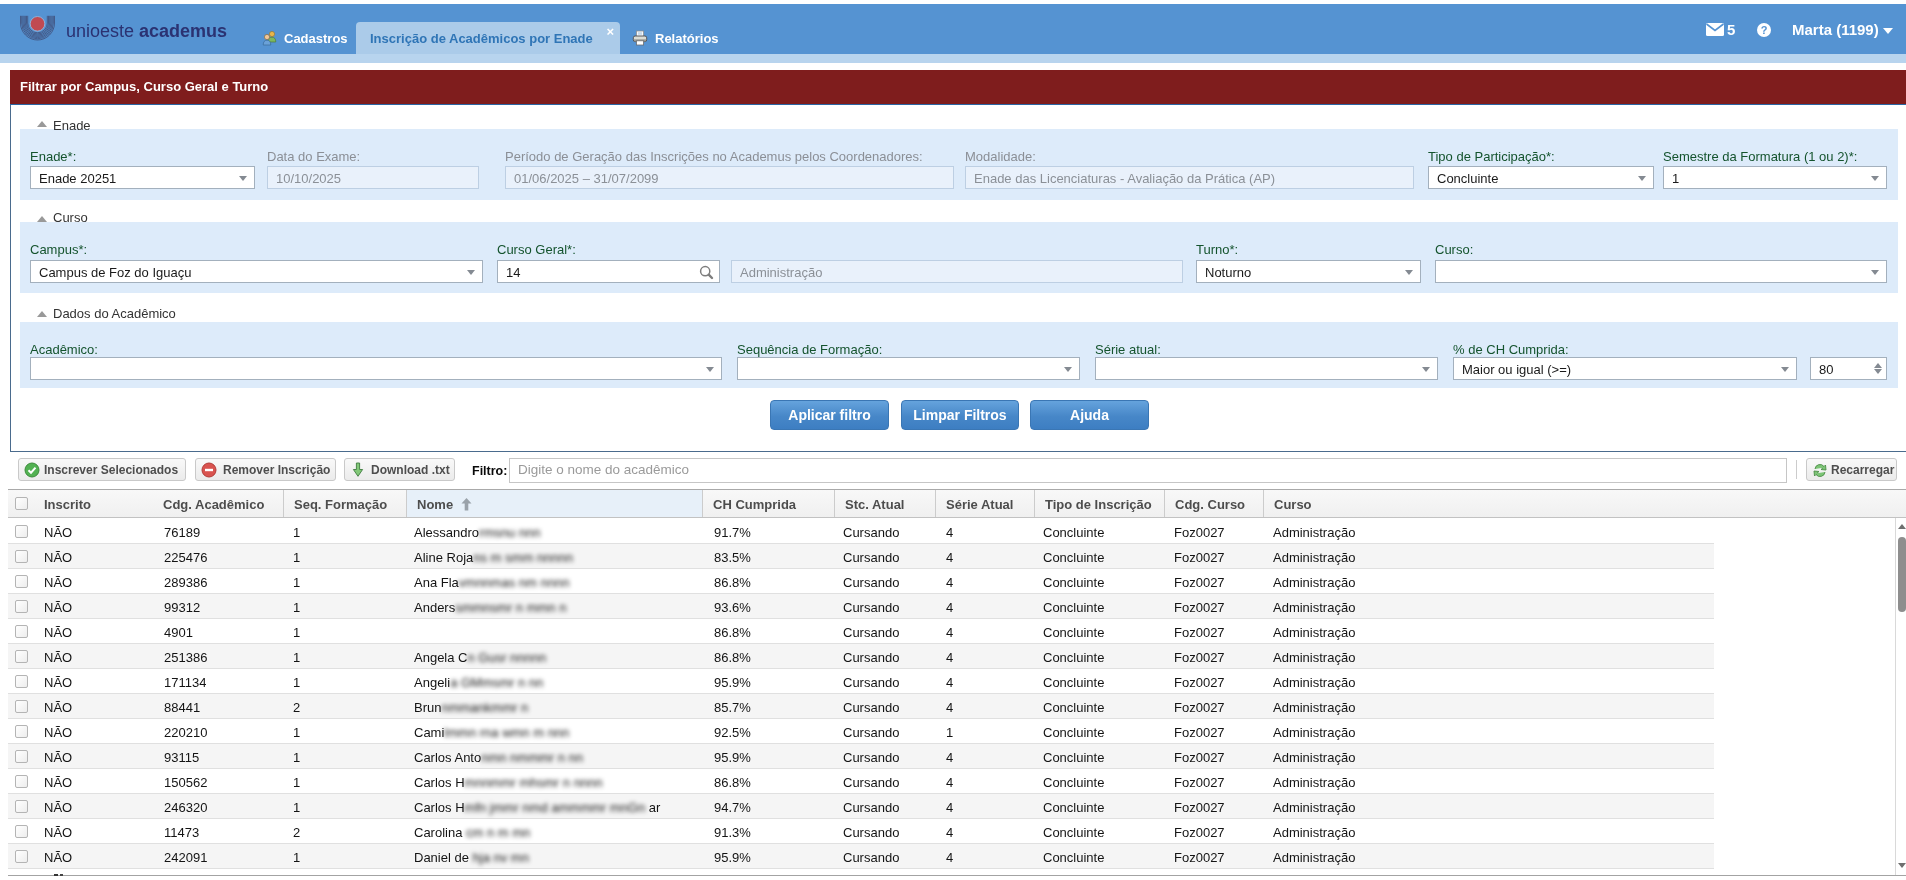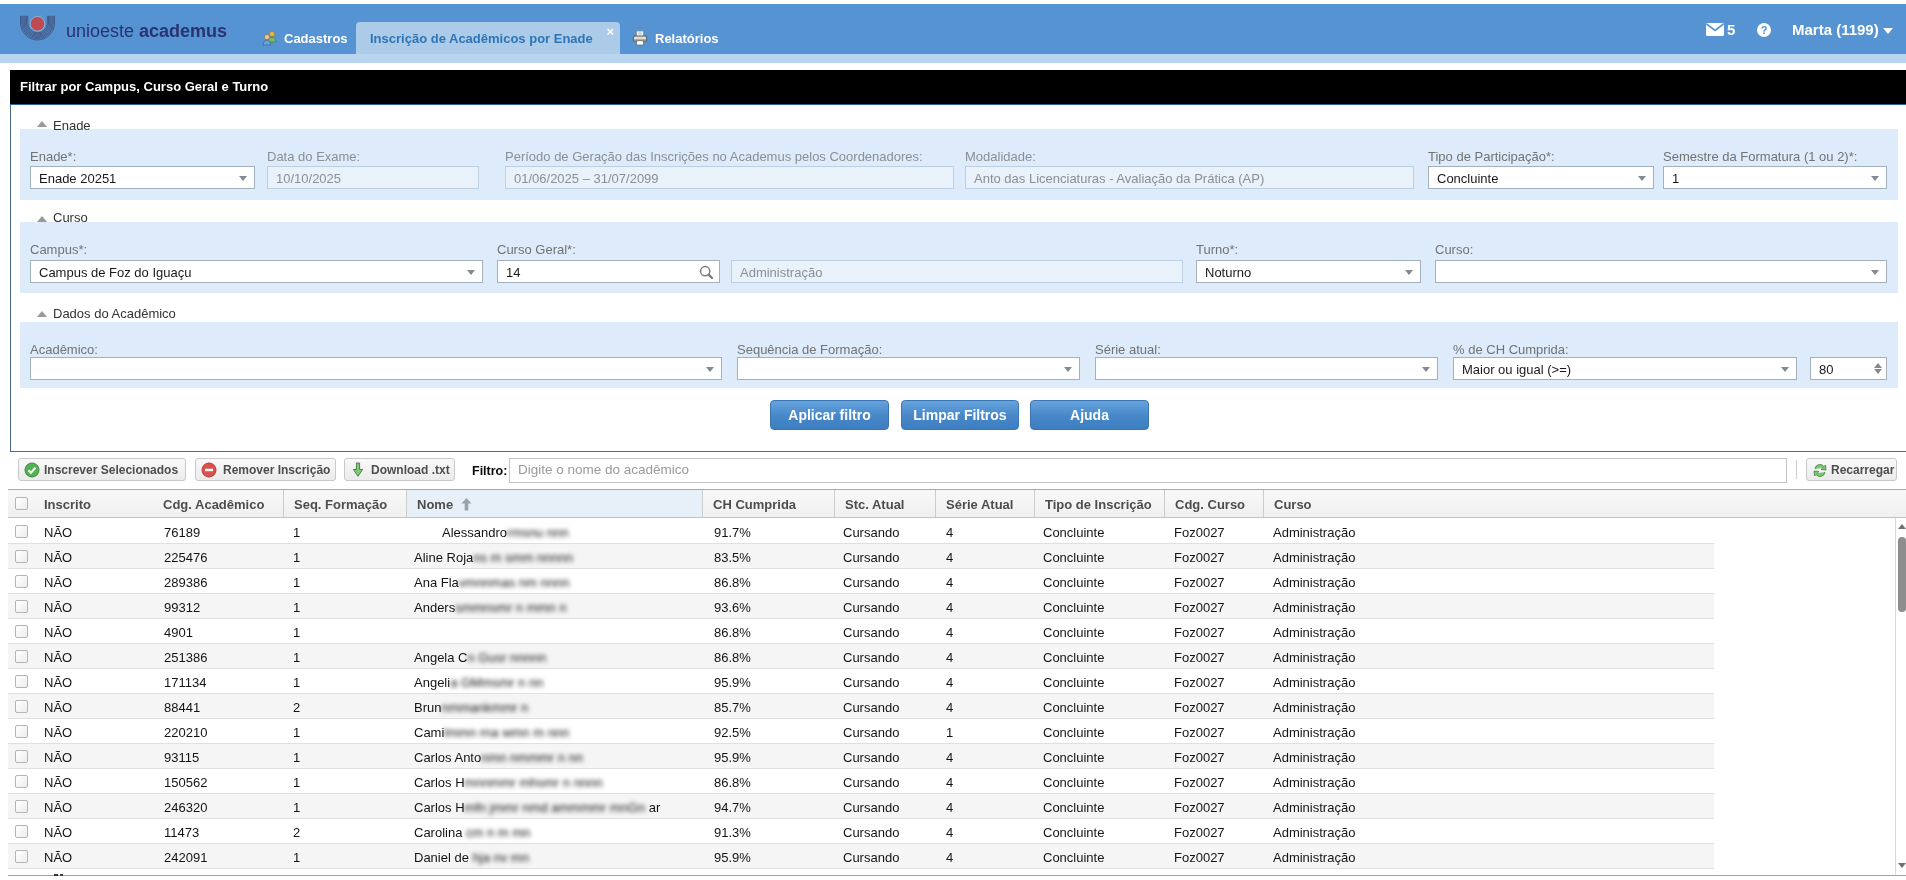--- a/index.html
+++ b/index.html
@@ -14,25 +14,25 @@
 #brand b { font-weight:bold; }
 .tab-inactive { top:22px; height:32px; color:#fff; font-weight:bold; font-size:13px; display:flex; align-items:center; }
 #tab-active { left:356px; top:22px; width:264px; height:32px; background:#abcbe9; border-radius:4px 4px 0 0; }
 #tab-active .txt { position:absolute; left:14px; top:9px; font-size:13px; font-weight:bold; color:#2f75b6; }
 #tab-active .x { position:absolute; right:6px; top:2px; color:#fff; font-size:13px; font-weight:bold; }
 #marta { left:1792px; top:21px; font-size:15px; font-weight:bold; color:#fff; }
 #env5 { left:1727px; top:21px; font-size:15px; font-weight:bold; color:#fff; }
 
 
 #panel { left:10px; top:70px; width:1897px; height:382px; background:#fff; border:1px solid #4a6b8d; border-right:none; }
-#ptitle { left:10px; top:70px; width:1897px; height:35px; background:#000000; color:#fff; font-weight:bold; font-size:13px; line-height:34px; padding-left:10px; border-bottom:1px solid #2b66a4; }
+#ptitle { left:10px; top:70px; width:1897px; height:35px; background:#7f1d1d; color:#fff; font-weight:bold; font-size:13px; line-height:34px; padding-left:10px; border-bottom:1px solid #2b66a4; }
 .fieldset-box { left:20px; width:1878px; background:#ddebfa; }
 .fs-label { font-size:13px; color:#333; z-index:3; line-height:13px; }
 .fs-arrow { z-index:3; width:0; height:0; border-left:5px solid transparent; border-right:5px solid transparent; border-bottom:6px solid #999; }
-.lbl { position:absolute; font-size:13px; color:#737373; white-space:nowrap; }
+.lbl { position:absolute; font-size:13px; color:#14532d; white-space:nowrap; }
 .lbl.dis { color:#8b8f96; }
 .inp { position:absolute; height:23px; background:#fff; border:1px solid #a3b0bd; font-size:13px; color:#1a1a1a; line-height:23px; padding-left:8px; white-space:nowrap; }
 .inp.dis { background:#e9f1fb; border:1px solid #bdcfe3; color:#8b9097; }
 .sel .car { position:absolute; right:7px; top:9px; width:0; height:0; border-left:4.5px solid transparent; border-right:4.5px solid transparent; border-top:5px solid #848a92; }
 .btn-blue { position:absolute; height:30px; background:linear-gradient(#65a3dd 0%,#4787c8 55%,#3d7ec2 100%); border:1px solid #3a76b4; border-radius:4px; color:#fff; font-weight:bold; font-size:14px; text-align:center; line-height:29px; }
 
 
 .tbtn { position:absolute; top:458px; height:23px; background:linear-gradient(#f9f9f9,#ebebeb); border:1px solid #c9c9c9; border-radius:3px; font-size:12px; font-weight:bold; color:#4e4e4e; line-height:23px; white-space:nowrap; }
 #filtro-input { left:509px; top:458px; width:1278px; height:25px; border:1px solid #c6c6c6; font-size:13.5px; color:#9a9a9a; line-height:21px; padding-left:8px; background:#fff; }
 
@@ -113,21 +113,21 @@
   <div class="abs fieldset-box" style="top:129px; height:71px;"></div>
   <div class="lbl" style="left:30px; top:149px;">Enade*:</div>
   <div class="lbl dis" style="left:267px; top:149px;">Data do Exame:</div>
   <div class="lbl dis" style="left:505px; top:149px;">Período de Geração das Inscrições no Academus pelos Coordenadores:</div>
   <div class="lbl dis" style="left:965px; top:149px;">Modalidade:</div>
   <div class="lbl" style="left:1428px; top:149px;">Tipo de Participação*:</div>
   <div class="lbl" style="left:1663px; top:149px;">Semestre da Formatura (1 ou 2)*:</div>
   <div class="inp sel" style="left:30px; top:166px; width:225px;">Enade 20251<span class="car"></span></div>
   <div class="inp dis" style="left:267px; top:166px; width:212px;">10/10/2025</div>
   <div class="inp dis" style="left:505px; top:166px; width:449px;">01/06/2025 – 31/07/2099</div>
-  <div class="inp dis" style="left:965px; top:166px; width:449px;">Anto das Licenciaturas - Avaliação da Prática (AP)</div>
+  <div class="inp dis" style="left:965px; top:166px; width:449px;">Enade das Licenciaturas - Avaliação da Prática (AP)</div>
   <div class="inp sel" style="left:1428px; top:166px; width:226px;">Concluinte<span class="car"></span></div>
   <div class="inp sel" style="left:1663px; top:166px; width:224px;">1<span class="car"></span></div>
 
   <div class="abs fs-arrow" style="left:37px; top:216px;"></div>
   <div class="abs fs-label" style="left:53px; top:211px;">Curso</div>
   <div class="abs fieldset-box" style="top:222px; height:71px;"></div>
   <div class="lbl" style="left:30px; top:242px;">Campus*:</div>
   <div class="lbl" style="left:497px; top:242px;">Curso Geral*:</div>
   <div class="lbl" style="left:1196px; top:242px;">Turno*:</div>
   <div class="lbl" style="left:1435px; top:242px;">Curso:</div>
@@ -218,21 +218,21 @@
     <div class="gh" style="left:1157px; width:99px;">Cdg. Curso</div>
     <div class="gh" style="left:1256px; width:450px; border-right:none;">Curso</div>
   </div>
 
   <div id="rows">
       <div class="row " style="top:519px;">
         <span class="cb" style="left:7px; top:6px;"></span>
         <span class="cell" style="left:36px;">NÃO</span>
         <span class="cell" style="left:156px;">76189</span>
         <span class="cell" style="left:285px;">1</span>
-        <span class="cell" style="left:406px; width:296px;margin-left:28px;">Alessandro<span class="blur">rmsnu nnn</span></span>
+        <span class="cell" style="left:406px; width:296px;">Alessandro<span class="blur">rmsnu nnn</span></span>
         <span class="cell" style="left:706px;">91.7%</span>
         <span class="cell" style="left:835px;">Cursando</span>
         <span class="cell" style="left:938px;">4</span>
         <span class="cell" style="left:1035px;">Concluinte</span>
         <span class="cell" style="left:1166px;">Foz0027</span>
         <span class="cell" style="left:1265px;">Administração</span>
       </div>
       <div class="row alt" style="top:544px;">
         <span class="cb" style="left:7px; top:6px;"></span>
         <span class="cell" style="left:36px;">NÃO</span>

